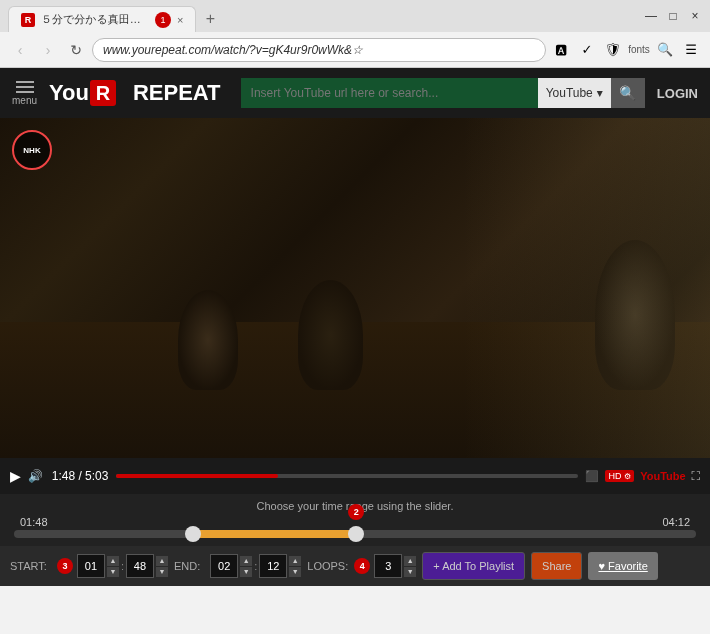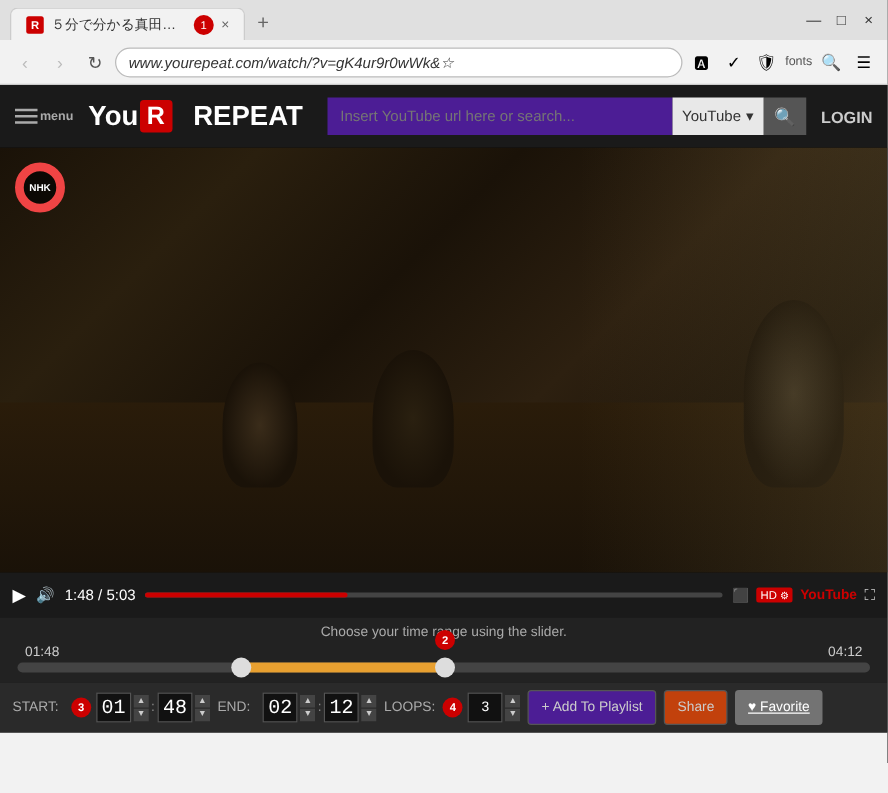--- a/index.html
+++ b/index.html
@@ -95,21 +95,21 @@
 
     
     .site-header {
       background: #1a1a1a;
       height: 50px;
       display: flex;
       align-items: center;
       padding: 0 12px;
       gap: 12px;
     }
-    .menu-btn { color: #aaa; font-size: 11px; display: flex; flex-direction: row; align-items: center; gap: 2px; cursor: pointer; font-weight: bold; }
+    .menu-btn { color: #aaa; font-size: 11px; display: flex; flex-direction: column; align-items: center; gap: 2px; cursor: pointer; }
     .menu-lines { display: flex; flex-direction: column; gap: 3px; }
     .menu-line { width: 18px; height: 2px; background: #aaa; }
     .menu-label { font-size: 10px; color: #aaa; }
 
     .logo { display: flex; }
     .logo-you { color: white; font-size: 22px; font-weight: bold; }
     .logo-r-box {
       background: #c00;
       color: white;
       font-size: 20px;
@@ -127,21 +127,21 @@
       align-items: center;
       margin-left: 8px;
     }
     .search-input {
       flex: 1;
       height: 30px;
       border: none;
       padding: 0 10px;
       font-size: 12px;
       color: #999;
-      background: #4c1d95;
+      background: #14532d;
       outline: none;
     }
     .search-dropdown {
       height: 30px;
       background: #e8e8e8;
       border: none;
       padding: 0 8px;
       font-size: 12px;
       color: #333;
       display: flex;
@@ -167,21 +167,21 @@
       height: 340px;
       background: #111;
       position: relative;
       overflow: hidden;
     }
     .nhk-badge {
       position: absolute;
       top: 12px;
       left: 12px;
       background: rgba(0,0,0,0.6);
-      border: 7px solid #ef4444;
+      border: 2px solid #ef4444;
       border-radius: 50%;
       width: 40px; height: 40px;
       display: flex; align-items: center; justify-content: center;
       color: white;
       font-size: 8px;
       font-weight: bold;
     }
     
     .video-scene {
       width: 100%;
@@ -337,24 +337,24 @@
     .time-input-group {
       display: flex;
       align-items: center;
       gap: 2px;
     }
     .time-label { color: #aaa; font-size: 11px; margin-right: 4px; }
     .time-field {
       background: #111;
       border: 1px solid #555;
       color: white;
-      font-size: 16px;
+      font-size: 11px;
       width: 28px; height: 24px;
       text-align: center;
-      display: flex; align-items: center; justify-content: center; font-family: Liberation Mono, monospace;
+      display: flex; align-items: center; justify-content: center;
     }
     .time-sep { color: #888; font-size: 11px; }
     .time-spin {
       display: flex; flex-direction: column;
       gap: 1px;
     }
     .spin-btn { background: #444; color: #ccc; font-size: 7px; width: 12px; height: 10px; display: flex; align-items: center; justify-content: center; cursor: pointer; border: none; }
     .badge-label {
       background: #c00;
       color: white;

